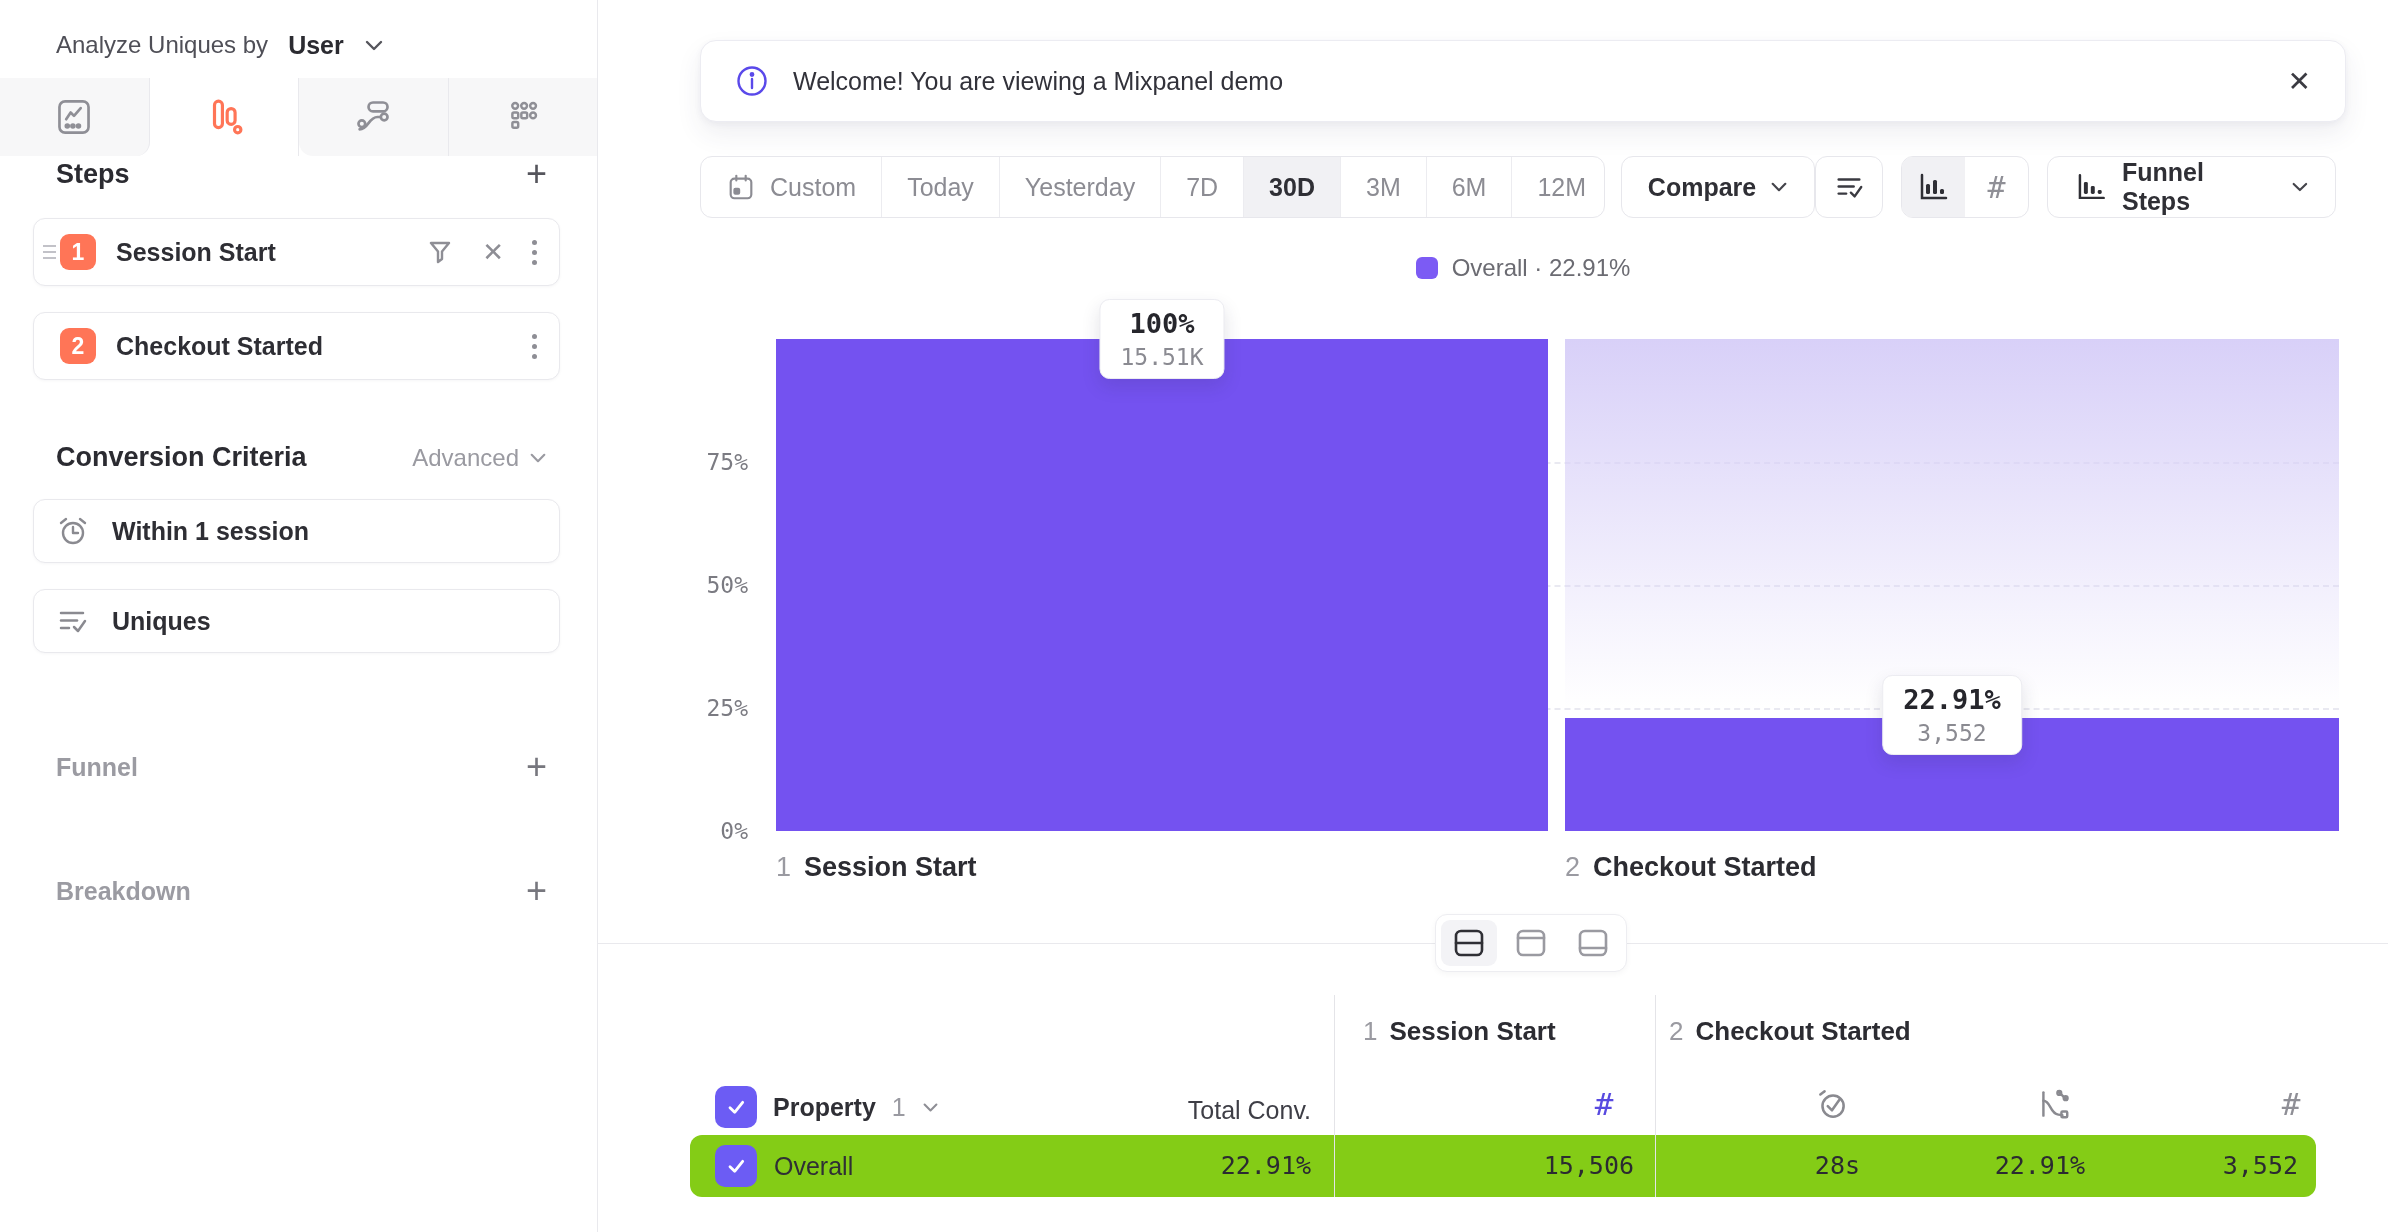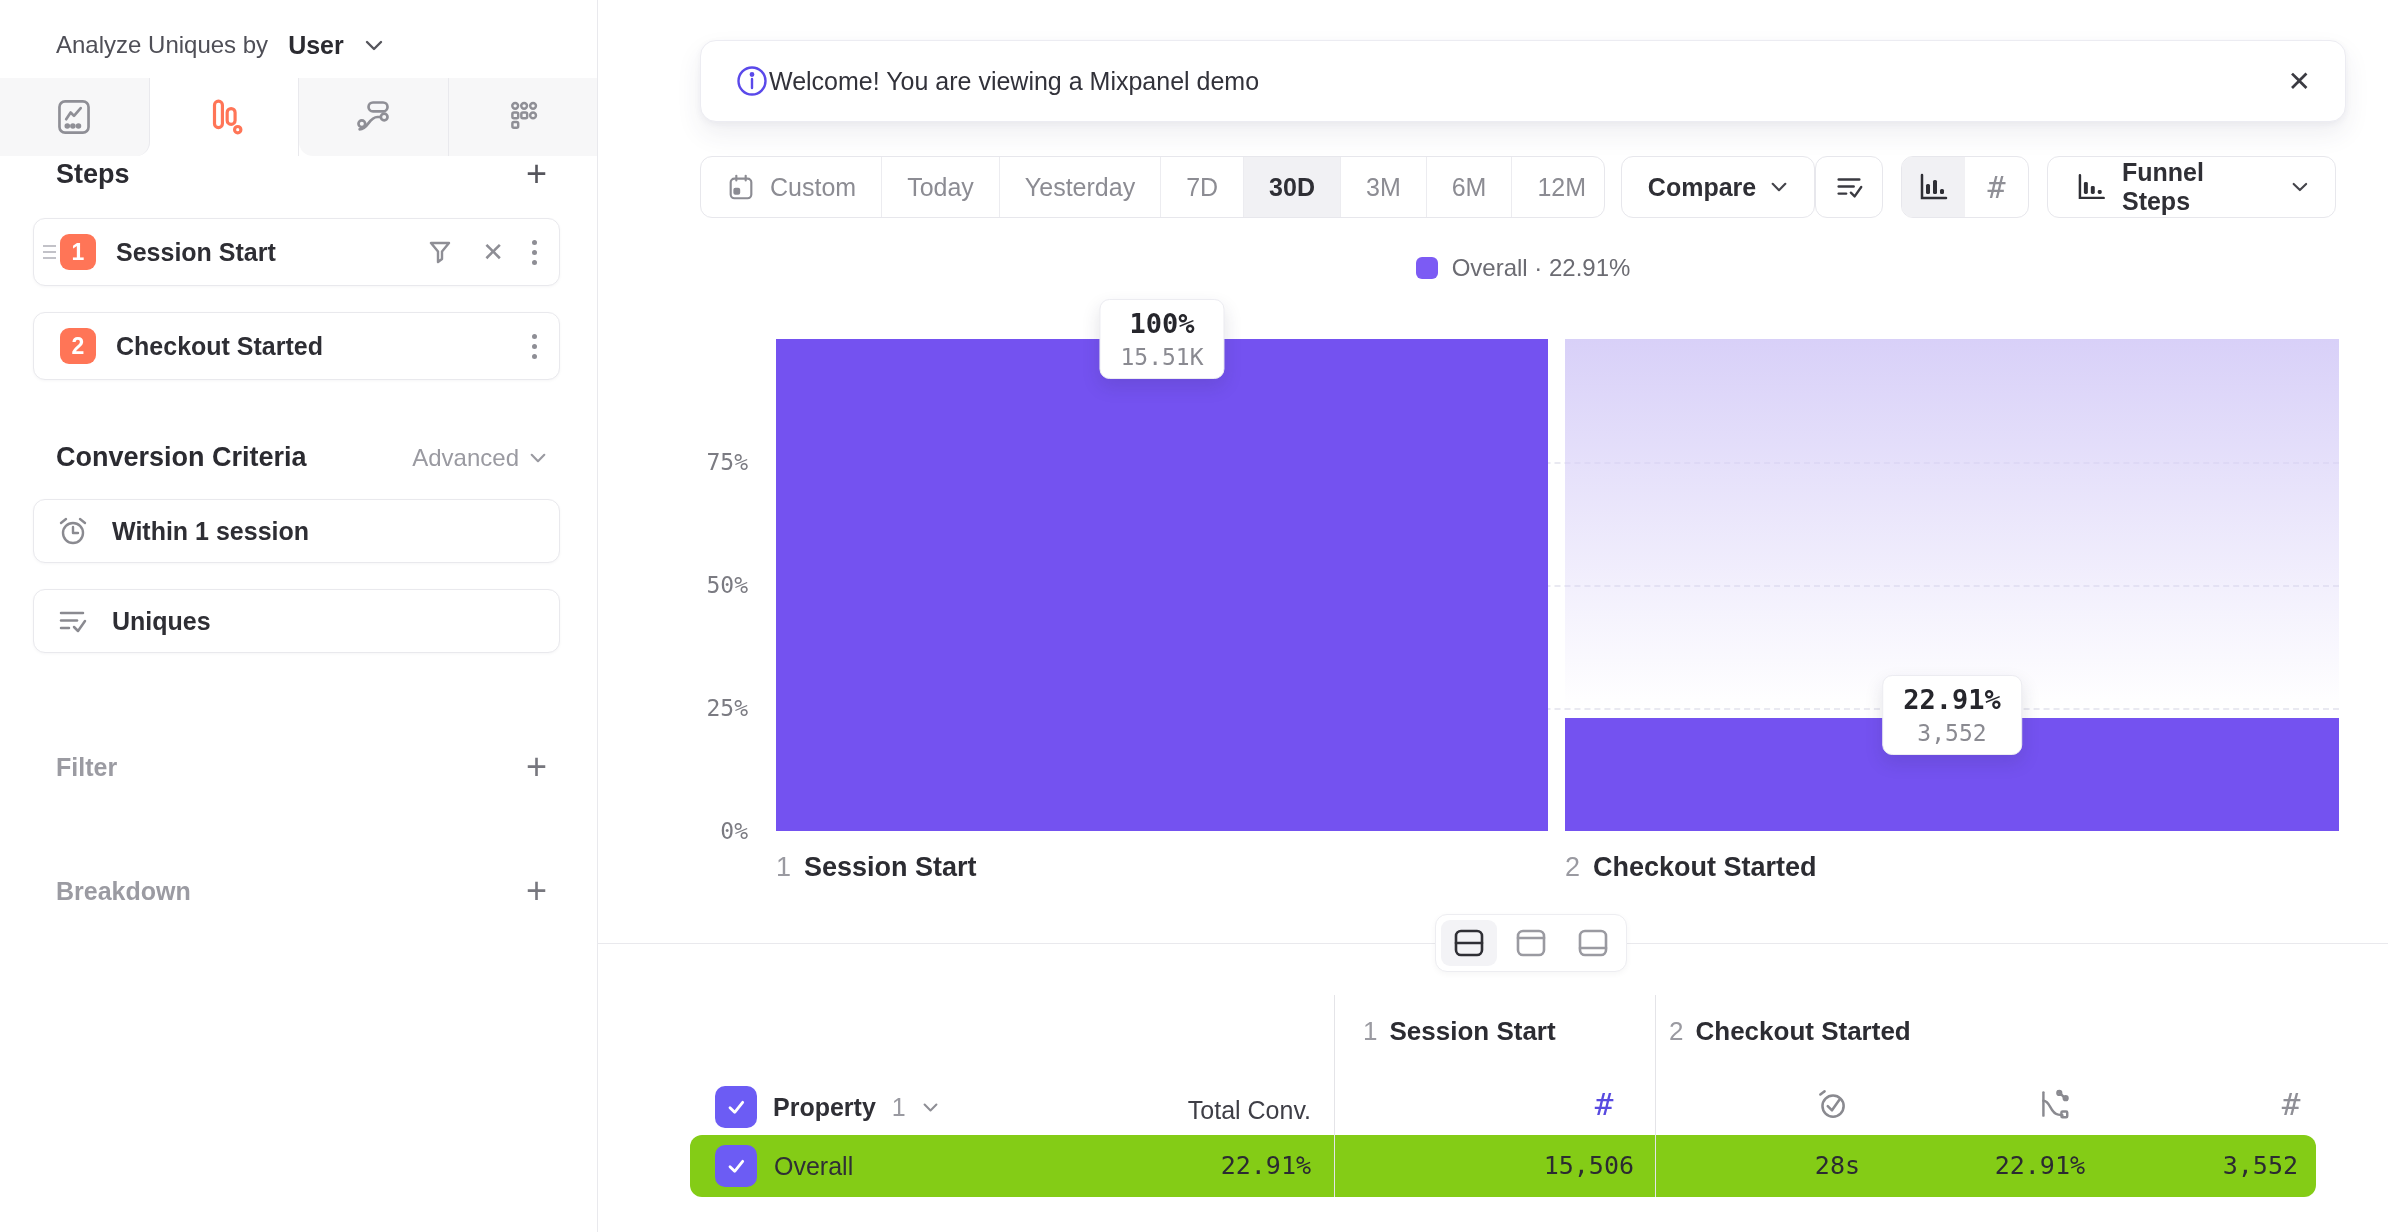--- a/index.html
+++ b/index.html
@@ -56,21 +56,21 @@
   .muted-row .plus { color:#77777e; }
   .bd-row { margin-top:88px; }
 
   
   .main { position:absolute; left:598px; top:0; width:1790px; height:1232px; background:#fff; }
 
   .banner { position:absolute; left:102px; top:40px; width:1646px; height:82px;
             background:#fff; border:1px solid #ececf2; border-radius:16px;
             box-shadow:0 12px 26px rgba(50,50,90,.08), 0 2px 6px rgba(50,50,90,.05);
             display:flex; align-items:center; padding:0 34px; }
-  .banner-text { font-size:25px; color:#32323a; }
+  .banner-text { font-size:25px; color:#32323a; margin-left:24px; }
   .banner-close { margin-left:auto; font-size:28px; color:#3b3b42; cursor:default; }
 
   .toolbar { position:absolute; left:102px; top:156px; right:52px; height:62px;
              display:flex; align-items:center; }
   .rangebar { display:flex; align-items:stretch; height:62px; border:1px solid #e7e7ec;
               border-radius:12px; overflow:hidden; background:#fff; }
   .seg { display:flex; align-items:center; justify-content:center; gap:14px;
          padding:0 25px; font-size:25px; color:#8c8c93; border-right:1px solid #ececf0; }
   .seg:last-child { border-right:none; }
   .seg.selected { background:#f1f1f4; color:#2f2f35; font-weight:700; }
@@ -272,21 +272,21 @@
           <path d="M5 9 H 27"></path>
           <path d="M5 16.5 H 21"></path>
           <path d="M5 24 H 13"></path>
           <polyline points="18,23 22,27 29,17"></polyline>
         </svg>
     </span>
     <span class="cc-label">Uniques</span>
   </div>
 
   <div class="sec-row muted-row">
-    <span class="muted-title">Filter</span>
+    <span class="muted-title">Funnel</span>
     <span class="plus">+</span>
   </div>
 
   <div class="sec-row muted-row bd-row">
     <span class="muted-title">Breakdown</span>
     <span class="plus">+</span>
   </div>
 </div>
 
 <div class="main">

